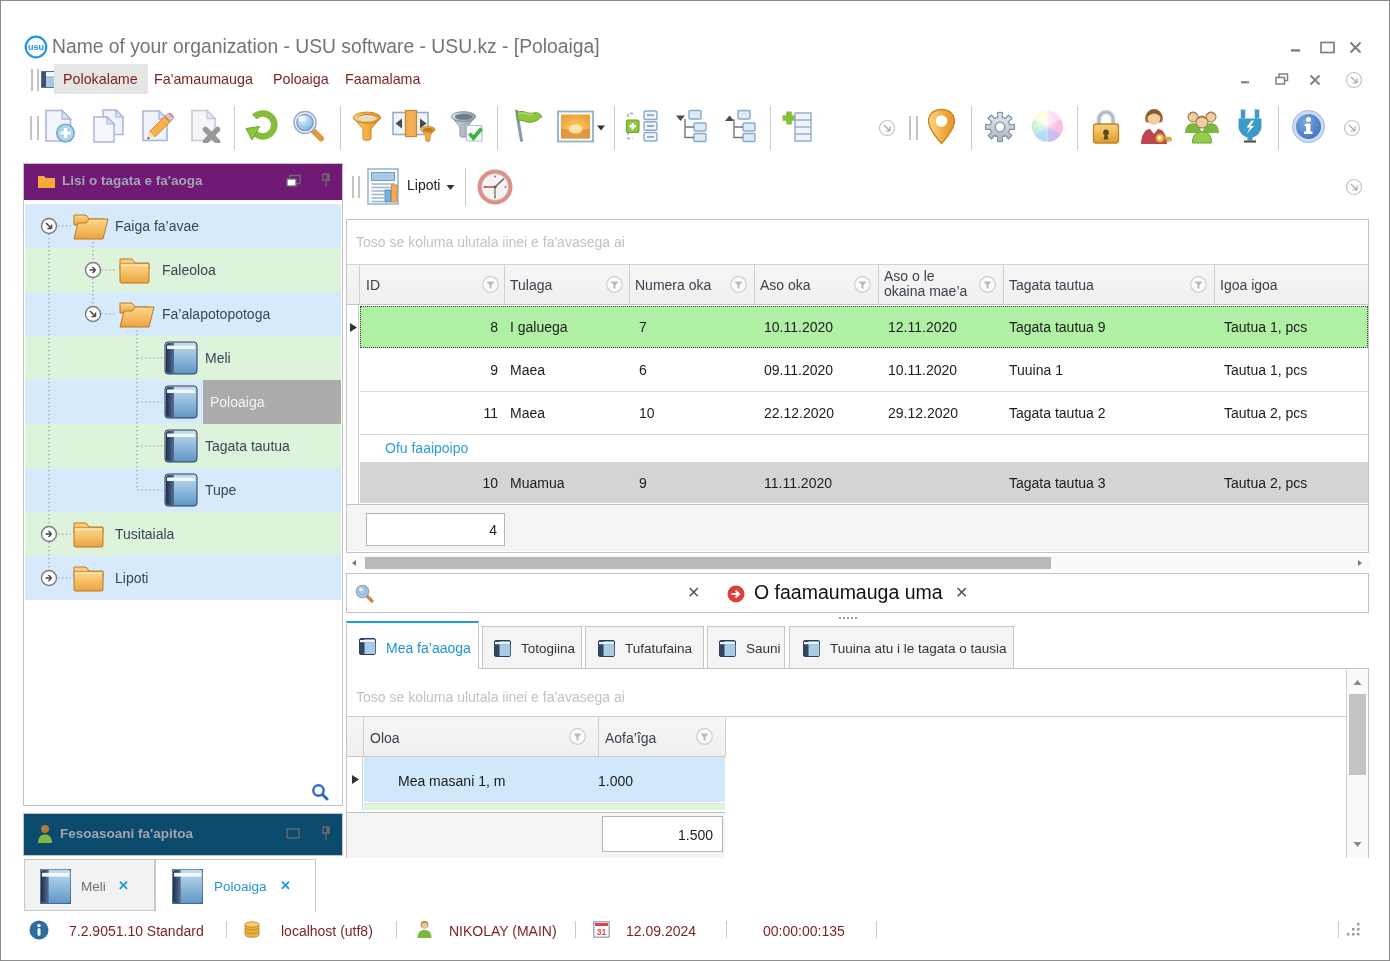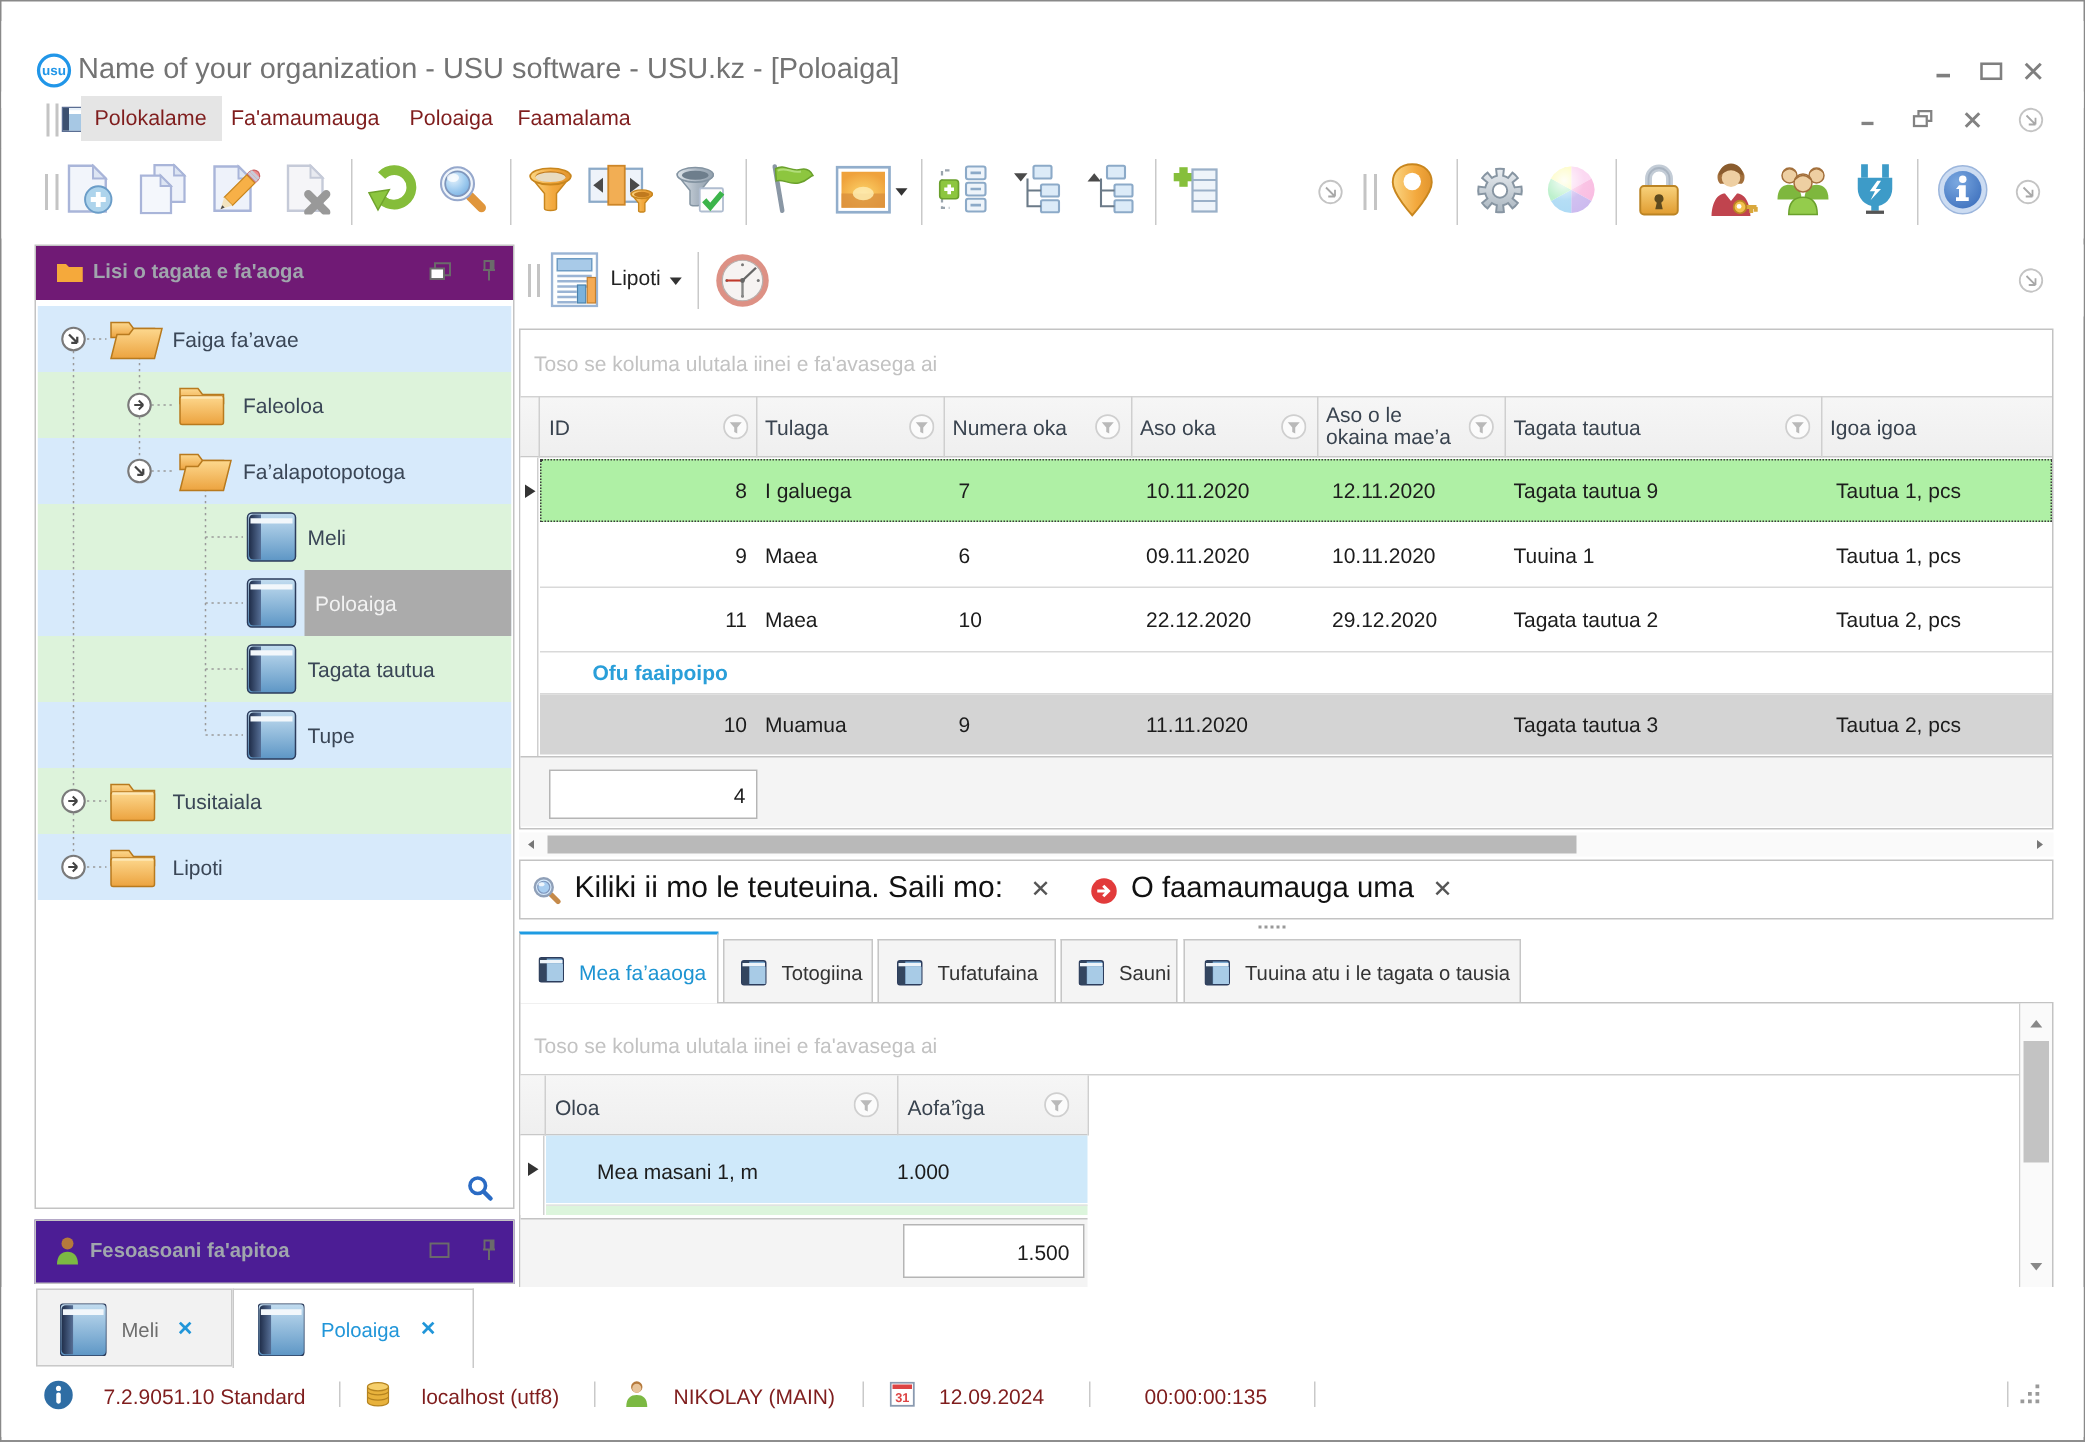--- a/index.html
+++ b/index.html
@@ -428,21 +428,21 @@
       <text x="90" y="379" font-size="14" fill="#3a4656">Lipoti</text>
     </svg>
   </div>
 
   <svg class="abs" style="left:287px;top:619px;" width="18" height="18" viewBox="0 0 18 18">
     <circle cx="7.5" cy="7.5" r="5.2" fill="none" stroke="#2a6bc4" stroke-width="2.4"></circle>
     <path d="M11.5 11.5 L16 16" stroke="#2a6bc4" stroke-width="3" stroke-linecap="round"></path>
   </svg>
 </div>
 
-<div class="abs" id="helppanel" style="left:22px;top:812px;width:318px;height:41px;border:1px solid #c3c3c3;background:#4c1d95;">
+<div class="abs" id="helppanel" style="left:22px;top:812px;width:318px;height:41px;border:1px solid #c3c3c3;background:#0c4a6e;">
   <svg class="abs" style="left:12px;top:10px;" width="18" height="20" viewBox="0 0 18 20">
     <circle cx="9" cy="5" r="4" fill="#b5793c"></circle>
     <path d="M2 19 c0-6 3-8.5 7-8.5 s7 2.5 7 8.5 z" fill="#7cb943"></path>
   </svg>
   <div class="abs" style="left:36px;top:12px;font-size:13.5px;font-weight:bold;color:#a0a6ad;">Fesoasoani fa'apitoa</div>
   <svg class="abs" style="left:262px;top:14px;" width="14" height="11" viewBox="0 0 14 11">
     <rect x="1" y="1" width="12" height="9" fill="none" stroke="#6b6b6b" stroke-width="1.3"></rect>
   </svg>
   <svg class="abs" style="left:296px;top:12px;" width="12" height="15" viewBox="0 0 12 15">
     <path d="M3 1 h6 v6 h-6 z M2 7 h8 M6 7 v7" stroke="#6b6b6b" stroke-width="1.3" fill="none"></path>
@@ -554,21 +554,21 @@
   <div class="abs celltxt" style="left:877px;top:142px;">Tautua 1, pcs</div>
 
   <div class="abs celltxt" style="left:13px;top:185px;width:138px;text-align:right;">11</div>
   <div class="abs celltxt" style="left:163px;top:185px;">Maea</div>
   <div class="abs celltxt" style="left:292px;top:185px;">10</div>
   <div class="abs celltxt" style="left:417px;top:185px;">22.12.2020</div>
   <div class="abs celltxt" style="left:541px;top:185px;">29.12.2020</div>
   <div class="abs celltxt" style="left:662px;top:185px;">Tagata tautua 2</div>
   <div class="abs celltxt" style="left:877px;top:185px;">Tautua 2, pcs</div>
 
-  <div class="abs" style="left:48px;top:220px;font-size:14px;color:#2a9fd9;font-weight:bold;">Ofu faaipoipo</div>
+  <div class="abs" style="left:38px;top:220px;font-size:14px;color:#2a9fd9;">Ofu faaipoipo</div>
 
   <div class="abs celltxt" style="left:13px;top:255px;width:138px;text-align:right;">10</div>
   <div class="abs celltxt" style="left:163px;top:255px;">Muamua</div>
   <div class="abs celltxt" style="left:292px;top:255px;">9</div>
   <div class="abs celltxt" style="left:417px;top:255px;">11.11.2020</div>
   <div class="abs celltxt" style="left:662px;top:255px;">Tagata tautua 3</div>
   <div class="abs celltxt" style="left:877px;top:255px;">Tautua 2, pcs</div>
 
   <div class="abs" style="left:19px;top:293px;width:139px;height:33px;background:#fff;border:1px solid #b5b5b5;box-sizing:border-box;"></div>
   <div class="abs celltxt" style="left:19px;top:302px;width:131px;text-align:right;">4</div>
@@ -592,21 +592,20 @@
       </svg>
 </div>
 
 <div class="abs" id="searchpanel" style="left:345px;top:572px;width:1021px;height:38px;border:1px solid #c3c3c3;background:#fff;">
   <svg class="abs" style="left:8px;top:10px;" width="19" height="19" viewBox="0 0 19 19">
     <path d="M12.5 12.5 L17 17" stroke="#c58a4a" stroke-width="3.4" stroke-linecap="round"></path>
     <circle cx="7.5" cy="7.5" r="6" fill="#d6eafc" stroke="#90a0b8" stroke-width="1.6"></circle>
     <circle cx="7.5" cy="7.5" r="4" fill="#a8cdf0" stroke="#7e96bc" stroke-width="0.8"></circle>
     <ellipse cx="6" cy="5.5" rx="2" ry="1.4" fill="#fff" opacity="0.8"></ellipse>
   </svg>
-  <div class="abs" style="left:36px;top:7px;font-size:20px;color:#111;">Kiliki ii mo le teuteuina. Saili mo:</div>
   <div class="abs" style="left:340px;top:9px;font-size:16px;color:#555;">✕</div>
   <svg class="abs" style="left:380px;top:11px;" width="18" height="18" viewBox="0 0 18 18">
     <circle cx="9" cy="9" r="8.5" fill="#e23b3b"></circle>
     <path d="M4.5 9 h7 M8.5 5.5 L12 9 L8.5 12.5" stroke="#fff" stroke-width="2" fill="none"></path>
   </svg>
   <div class="abs" style="left:407px;top:7px;font-size:19.5px;color:#111;">O faamaumauga uma</div>
   <div class="abs" style="left:608px;top:9px;font-size:16px;color:#555;">✕</div>
 </div>
 
 <div class="abs" style="left:838px;top:616px;width:18px;height:2px;border-top:2px dotted #999;"></div>

